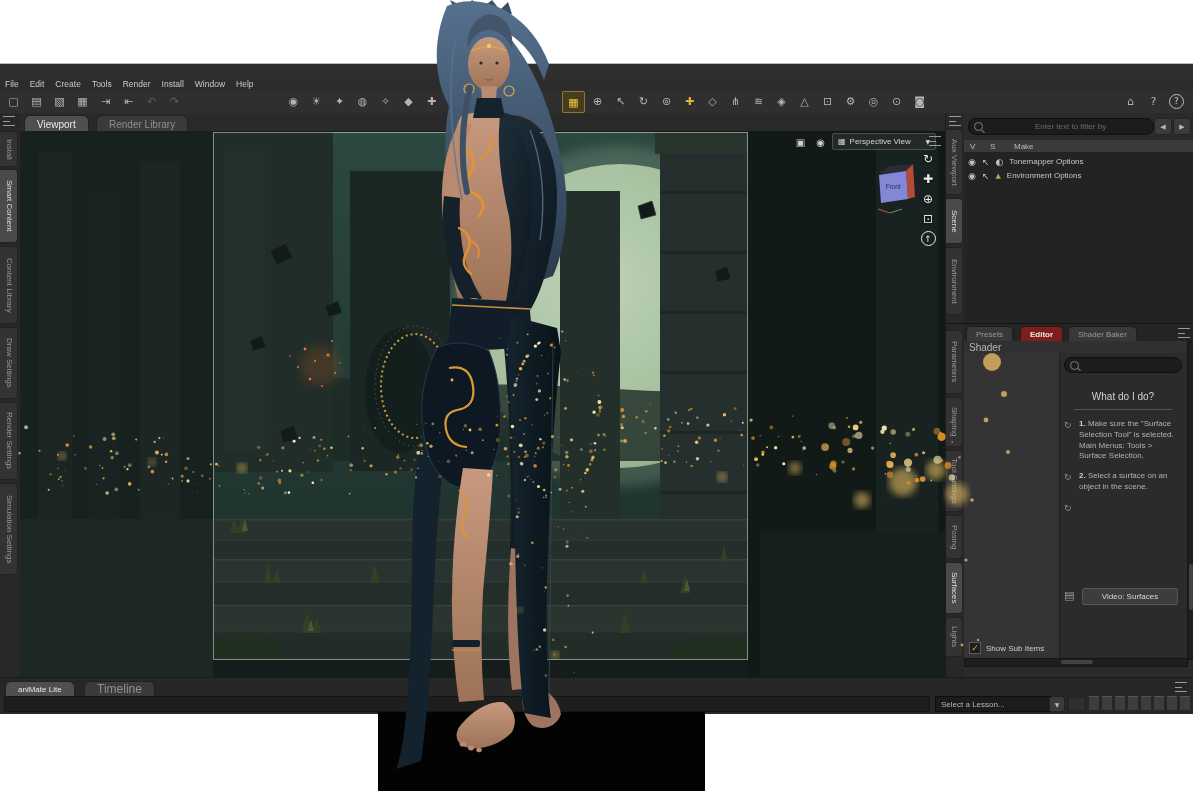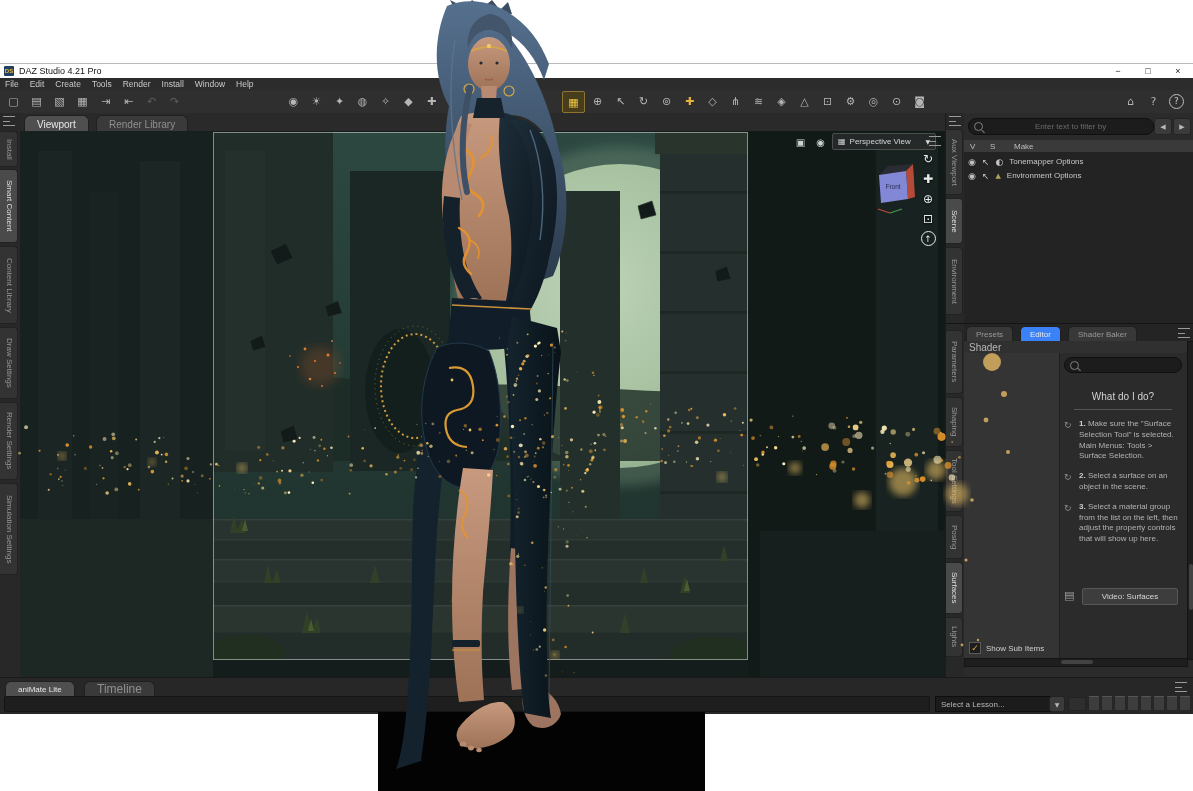--- a/index.html
+++ b/index.html
@@ -52,21 +52,21 @@
   .search-box input{flex:1;background:transparent;border:none;outline:none;font-size:8px;color:#bdbdbd;min-width:0;margin-left:46px;}
   .search-box input::placeholder{color:#6b6b6b;}
   .mag{width:7px;height:7px;border:1.3px solid #808080;border-radius:50%;position:relative;flex:0 0 auto;}
   .mag:after{content:"";position:absolute;width:4px;height:1.3px;background:#808080;transform:rotate(45deg);right:-3px;bottom:-2px;}
   .sq-btn{width:16px;height:15px;background:#3b3b3b;border:1px solid #232323;border-radius:3px;display:flex;align-items:center;justify-content:center;font-size:7px;color:#b9b9b9;}
   .col-hdr{background:#3a3a3a;border-top:1px solid #2a2a2a;border-bottom:1px solid #1c1c1c;font-size:8px;color:#bdbdbd;}
   .node-row{position:absolute;display:flex;align-items:center;gap:6px;font-size:8px;color:#c6c6c6;height:13px;}
   .nicon{font-family:"DejaVu Sans",sans-serif;font-size:9px;color:#c2c2c2;}
 
   .btab{position:absolute;top:2px;height:15px;padding:0 9px;background:#383838;color:#999;font-size:8px;display:flex;align-items:center;border-radius:5px 5px 0 0;border:1px solid #1f1f1f;border-bottom:none;}
-  .btab.active{background:#3b82f6;color:#e9e9e9;font-weight:normal;}
+  .btab.active{background:#7f1d1d;color:#e9e9e9;font-weight:bold;}
 
   .step{display:flex;gap:5px;font-size:8px;color:#b2b2b2;line-height:1.35;}
   .step .sicon{color:#8c8c8c;font-family:"DejaVu Sans",sans-serif;font-size:9px;flex:0 0 10px;}
   .step b{color:#cfcfcf;}
 
   .cb{width:10px;height:10px;background:#1d1d1d;border:1px solid #5a5a5a;display:flex;align-items:center;justify-content:center;font-size:9px;color:#e8a33b;font-family:"DejaVu Sans",sans-serif;}
 
   
   .bottombar{position:absolute;left:0;top:613px;width:1193px;height:36px;background:#272727;border-top:1px solid #191919;}
   .lbtn{width:10px;height:13px;background:#3d3d3d;border:1px solid #262626;border-top-color:#555;border-radius:2px;}
@@ -75,28 +75,20 @@
 
   .overlay{position:absolute;left:0;top:0;width:1193px;height:791px;pointer-events:none;}
 </style>
 </head>
 <body>
 
 <div class="stage">
 
   <div class="window">
 
-    <div class="titlebar">
-      <span class="ds-badge">DS</span>
-      <span class="title-text">DAZ Studio 4.21 Pro</span>
-      <span style="flex:1"></span>
-      <span class="win-ctl">−</span>
-      <span class="win-ctl">□</span>
-      <span class="win-ctl">×</span>
-    </div>
 
     <div class="menubar">
       <span class="menu-item">File</span>
       <span class="menu-item">Edit</span>
       <span class="menu-item">Create</span>
       <span class="menu-item">Tools</span>
       <span class="menu-item">Render</span>
       <span class="menu-item">Install</span>
       <span class="menu-item">Window</span>
       <span class="menu-item">Help</span>
@@ -408,21 +400,20 @@
               <div class="step">
                 <span class="sicon">↻</span>
                 <span><b>1.</b> <span>Make sure the "Surface Selection Tool" is selected. Main Menus: Tools &gt; Surface Selection.</span></span>
               </div>
               <div class="step">
                 <span class="sicon">↻</span>
                 <span><b>2.</b> <span>Select a surface on an object in the scene.</span></span>
               </div>
               <div class="step">
                 <span class="sicon">↻</span>
-                <span><b>3.</b> <span>Select a material group from the list on the left, then adjust the property controls that will show up here.</span></span>
               </div>
             </div>
             <span class="g abs" style="left:4px;top:236px;font-size:11px;color:#9a9a9a;">▤</span>
             <div class="abs" style="left:22px;top:235px;width:94px;height:15px;background:#3d3d3d;border:1px solid #575757;border-radius:2px;display:flex;align-items:center;justify-content:center;font-size:8px;color:#d8d8d8;">Video: Surfaces</div>
           </div>
 
           <div class="abs" style="left:5px;top:318px;display:flex;align-items:center;gap:5px;">
             <span class="cb">✓</span>
             <span style="font-size:8px;color:#d0d0d0;">Show Sub Items</span>
           </div>

